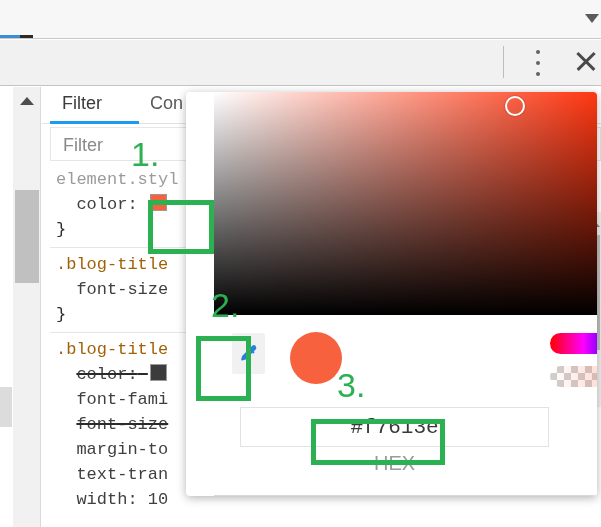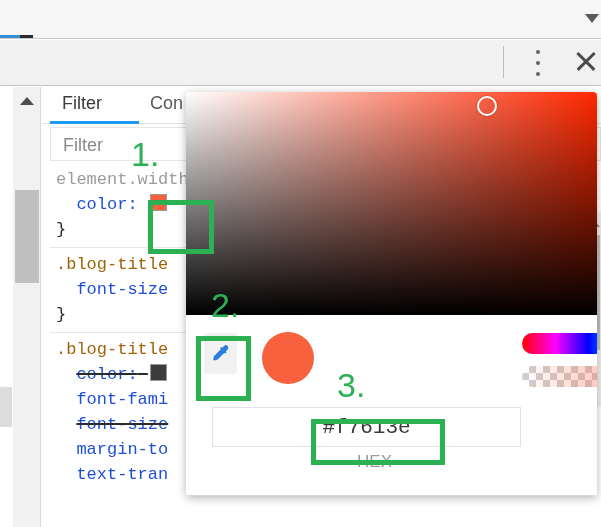--- a/index.html
+++ b/index.html
@@ -113,21 +113,21 @@
     background: #ffffff; overflow: hidden;
   }
   .rule-block { border-bottom: 1px solid #e6e6e6; padding: 4px 0 5px 0; }
   .css-line {
     font-family: "Liberation Mono", monospace;
     font-size: 17px; line-height: 25px; white-space: pre; color: #222;
     padding-left: 6px;
   }
   .sel { color: #a16207; }
   .sel.dim { color: #9b9b9b; }
-  .prop { color: #1d4ed8; }
+  .prop { color: #404040; }
   .brace { color: #2b2b2b; }
   .struck { text-decoration: line-through; text-decoration-color: #2b2b2b; text-decoration-thickness: 2px; }
   .swatch-inline {
     display: inline-block; width: 17px; height: 17px; vertical-align: -2px;
     border: 1px solid #9a9a9a; margin: 0 2px;
   }
 
   
   .ann-box {
     position: absolute; border: 5px solid #2cb152; background: transparent;
@@ -137,21 +137,21 @@
     position: absolute; color: #2cb152; font-size: 34px; font-weight: 400;
     font-family: "Liberation Sans", sans-serif; z-index: 45; pointer-events: none;
     line-height: 1;
   }
 
   
   .picker {
     position: absolute; left: 186px; top: 92px; width: 411px; height: 404px;
     background: #ffffff; border-radius: 4px;
     box-shadow: 0 2px 10px rgba(0,0,0,0.30);
-    overflow: hidden; z-index: 30;
+    overflow: hidden; z-index: 30; padding-left: 28px;
   }
   .sv-area {
     position: relative; width: 411px; height: 223px;
     background:
       linear-gradient(to top, #000000 0%, rgba(0,0,0,0) 100%),
       linear-gradient(to right, #ffffff 0%, #ff2800 100%);
   }
   .sv-cursor {
     position: absolute; left: 291px; top: 4px; width: 20px; height: 20px;
     border: 2.5px solid #ffffff; border-radius: 50%; background: transparent;
@@ -190,22 +190,22 @@
   .hex-field {
     position: absolute; left: 26px; top: 92px; width: 309px; height: 40px;
     border: 1px solid #e2e2e2; background: #ffffff;
   }
   .hex-value {
     position: absolute; left: 0; top: 0; width: 100%; height: 100%;
     display: flex; align-items: center; justify-content: center;
     font-family: "Liberation Mono", monospace; font-size: 21px; color: #3a3a3a;
   }
   .hex-label {
-    position: absolute; left: 34px; top: 137px; width: 309px; text-align: center;
-    font-size: 17px; color: #9a9a9a; font-family: "Liberation Sans", sans-serif;
+    position: absolute; left: 26px; top: 137px; width: 309px; text-align: center;
+    font-size: 20px; color: #9a9a9a; font-family: "Liberation Sans", sans-serif;
   }
   .picker-footer {
     position: absolute; left: 0; bottom: 0; width: 411px; height: 1px; background: #d8d8d8;
   }
 
   
   .right-scroll {
     position: absolute; right: 0; top: 125px; width: 14px; height: 195px; background: #f1f1f1;
   }
   .right-scroll-thumb {
@@ -256,38 +256,39 @@
       </div>
       <div class="tab-underline"></div>
 
       <div class="filter-row">
         <div class="filter-text">Filter</div>
       </div>
 
       <div class="rules">
 
         <div class="rule-block">
-          <div class="css-line"><span class="sel dim">element.width</span></div>
+          <div class="css-line"><span class="sel dim">element.styl</span></div>
           <div class="css-line">  <span class="prop">color:</span> <span class="swatch-inline" style="background:#f7613e"></span></div>
           <div class="css-line brace">}</div>
         </div>
 
         <div class="rule-block">
           <div class="css-line"><span class="sel">.blog-title</span></div>
           <div class="css-line">  <span class="prop">font-size</span></div>
           <div class="css-line brace">}</div>
         </div>
 
         <div class="rule-block" style="border-bottom:none">
           <div class="css-line"><span class="sel">.blog-title</span></div>
           <div class="css-line">  <span class="prop struck">color:</span><span class="struck"> </span><span class="swatch-inline" style="background:#3c3c3c"></span></div>
           <div class="css-line">  <span class="prop">font-fami</span></div>
           <div class="css-line">  <span class="prop struck">font-size</span></div>
           <div class="css-line">  <span class="prop">margin-to</span></div>
           <div class="css-line">  <span class="prop">text-tran</span></div>
+          <div class="css-line">  <span class="prop">width: 10</span></div>
         </div>
 
       </div>
     </div>
 
     <div class="right-scroll"></div>
     <div class="right-scroll-up"></div>
     <div class="right-scroll-thumb"></div>
   </div>
 

